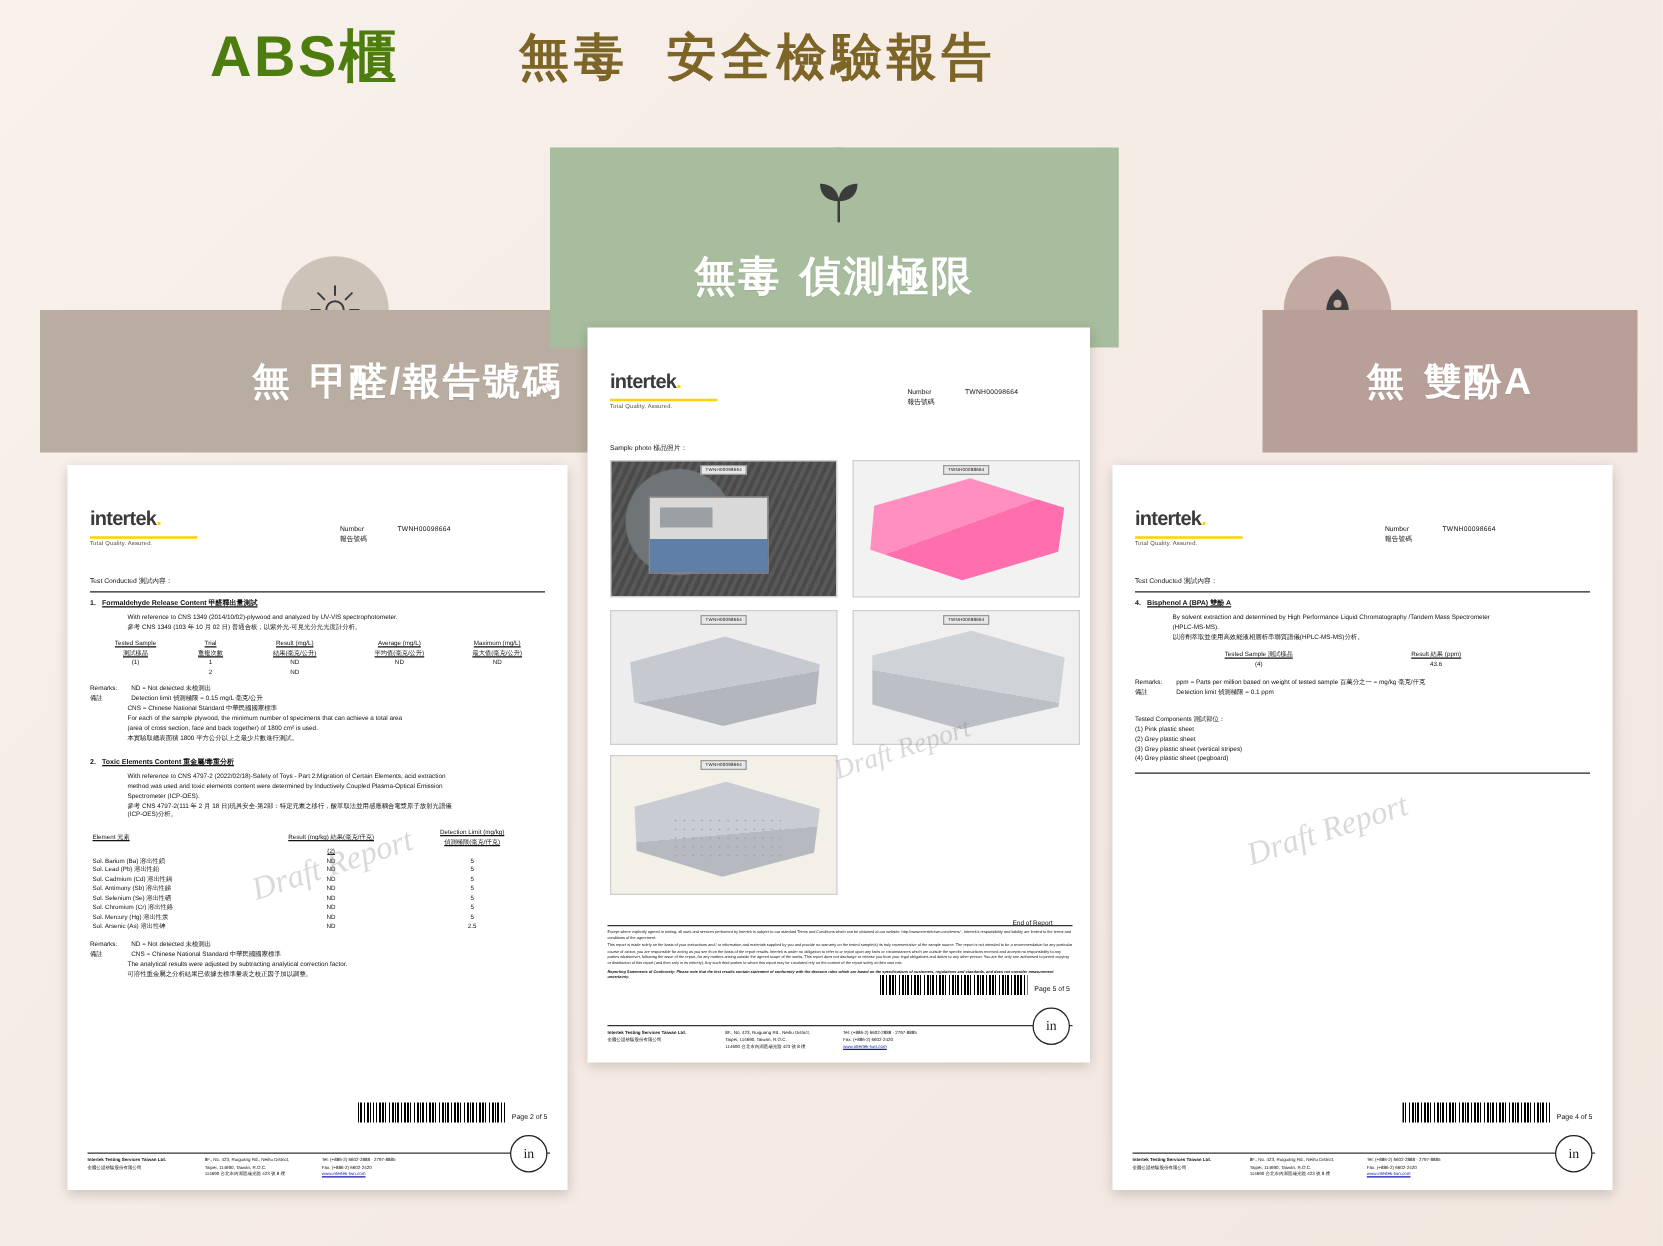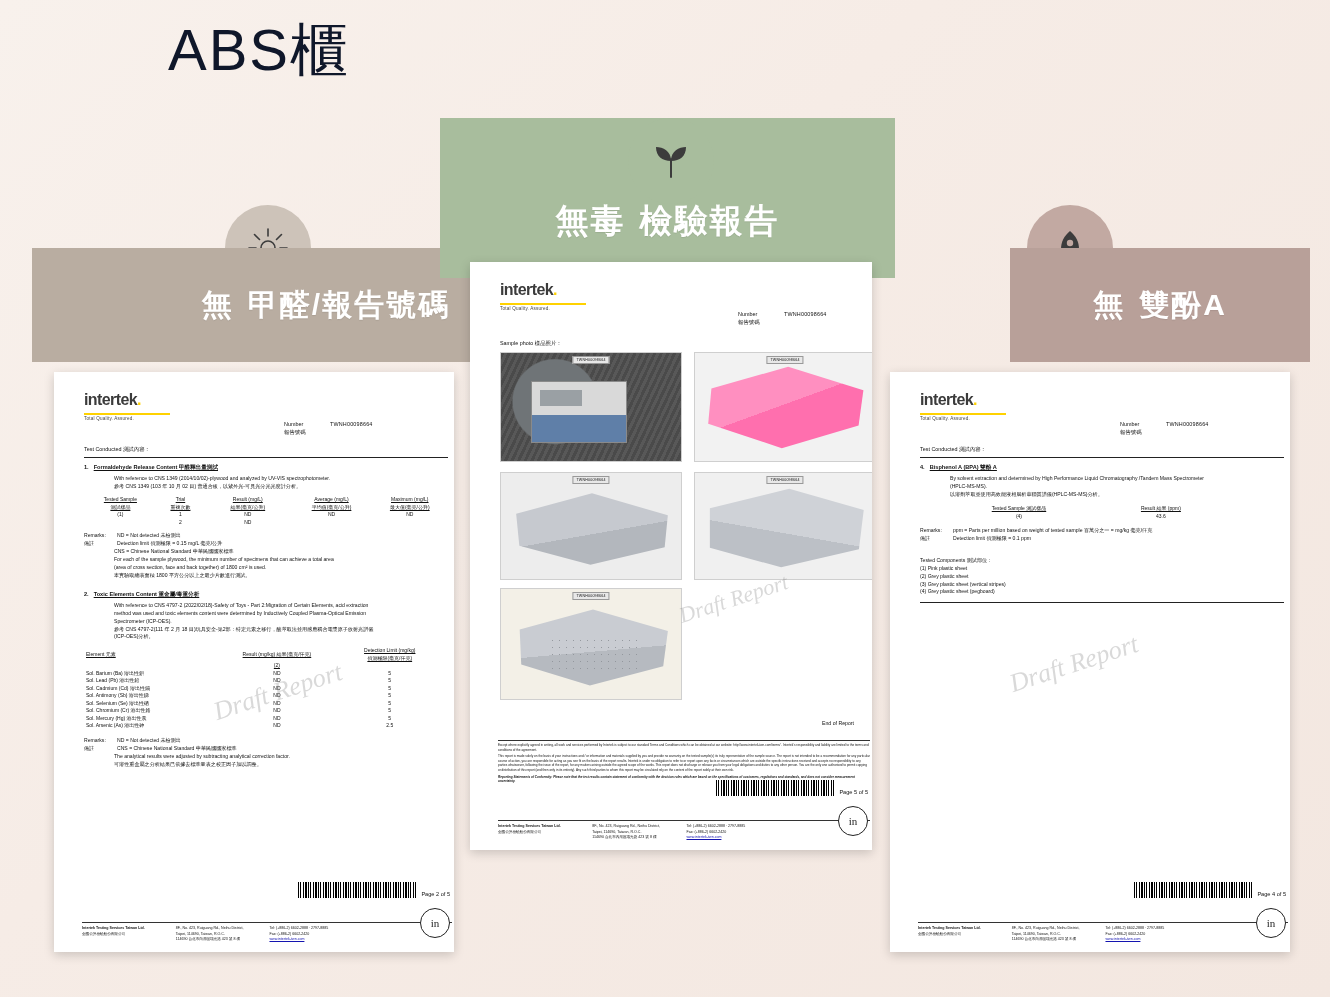--- a/index.html
+++ b/index.html
@@ -18,24 +18,24 @@
   
   .headline {
     position: absolute;
     top: 18px; left: 0; width: 100%;
     display: flex; align-items: center;
     padding-left: 168px;
     gap: 96px;
     color: #7a6324;
   }
   .headline .big {
-    font-size: 58px;
-    font-weight: 400;
+    font-size: 46px;
+    font-weight: 700;
     letter-spacing: 2px;
-    color: #0f172a;
+    color: #4d7c0f;
     line-height: 1.1;
   }
   .headline .sub {
     font-size: 40px;
     font-weight: 700;
     letter-spacing: 4px;
     color: #7c6526;
     white-space: nowrap;
   }
   .headline .sub .gap { display:inline-block; width: 30px; }
@@ -99,25 +99,24 @@
     box-shadow: 0 3px 10px rgba(0,0,0,.18);
     overflow: hidden;
   }
   .doc-left   { left: 54px;  top: 372px; width: 400px; height: 580px; }
   .doc-center { left: 470px; top: 262px; width: 402px; height: 588px; }
   .doc-right  { left: 890px; top: 372px; width: 400px; height: 580px; }
 
   .doc-inner {
     position: relative;
     width: 100%; height: 100%;
-    padding: 16px 18px;
+    padding: 32px 18px;
     font-size: 5.2px;
     color: #111;
     line-height: 1.5;
-    margin-left: 12px;
   }
 
   
   .itk-logo { font-size: 16px; font-weight: 700; color: #3b3b3b; letter-spacing: -0.6px; }
   .itk-logo .dot { color: #ffd200; }
   .itk-tag { font-size: 4.6px; color: #444; letter-spacing: .2px; margin-top: 1px; }
 
   .num-block {
     position: absolute;
     font-size: 5.4px;
@@ -269,20 +268,23 @@
   }
   .legal .bold-it { font-weight:700; font-style: italic; }
 
   .leaf-wrap { display:flex; flex-direction:column; align-items:center; }
 </style>
 </head>
 <body>
 
 <div class="headline">
   <div class="big">ABS櫃</div>
+  <div class="sub">
+    <span>無毒</span><span class="gap"></span><span>安全檢驗報告</span>
+  </div>
 </div>
 
 <div class="badge badge-sun">
   <svg width="46" height="46" viewBox="0 0 46 46">
     <circle cx="23" cy="23" r="7" fill="none" stroke="#3c3c3c" stroke-width="1.6"></circle>
     <g stroke="#3c3c3c" stroke-width="1.6" stroke-linecap="round">
       <line x1="23" y1="4" x2="23" y2="11"></line>
       <line x1="23" y1="35" x2="23" y2="42"></line>
       <line x1="4" y1="23" x2="11" y2="23"></line>
       <line x1="35" y1="23" x2="42" y2="23"></line>
@@ -307,21 +309,21 @@
 <div class="banner banner-left">
   <div class="label">
     <span>無</span><span class="sp"></span><span>甲醛/報告號碼</span>
   </div>
 </div>
 
 <div class="banner banner-center">
   <div class="leaf-wrap">
     <div style="height:46px"></div>
     <div class="label">
-      <span>無毒</span><span class="sp"></span><span>檢驗報告</span>
+      <span>無毒</span><span class="sp"></span><span>偵測極限</span>
     </div>
   </div>
 </div>
 
 <div class="badge badge-leaf">
   <svg width="44" height="44" viewBox="0 0 44 44">
     <path d="M22 38V20" stroke="#3c3c3c" stroke-width="2" stroke-linecap="round" fill="none"></path>
     <path d="M22 22C22 12 14 8 7 8c0 9 6 14 15 14z" fill="#3c3c3c"></path>
     <path d="M22 22C22 12 30 8 37 8c0 9-6 14-15 14z" fill="#3c3c3c"></path>
   </svg>

